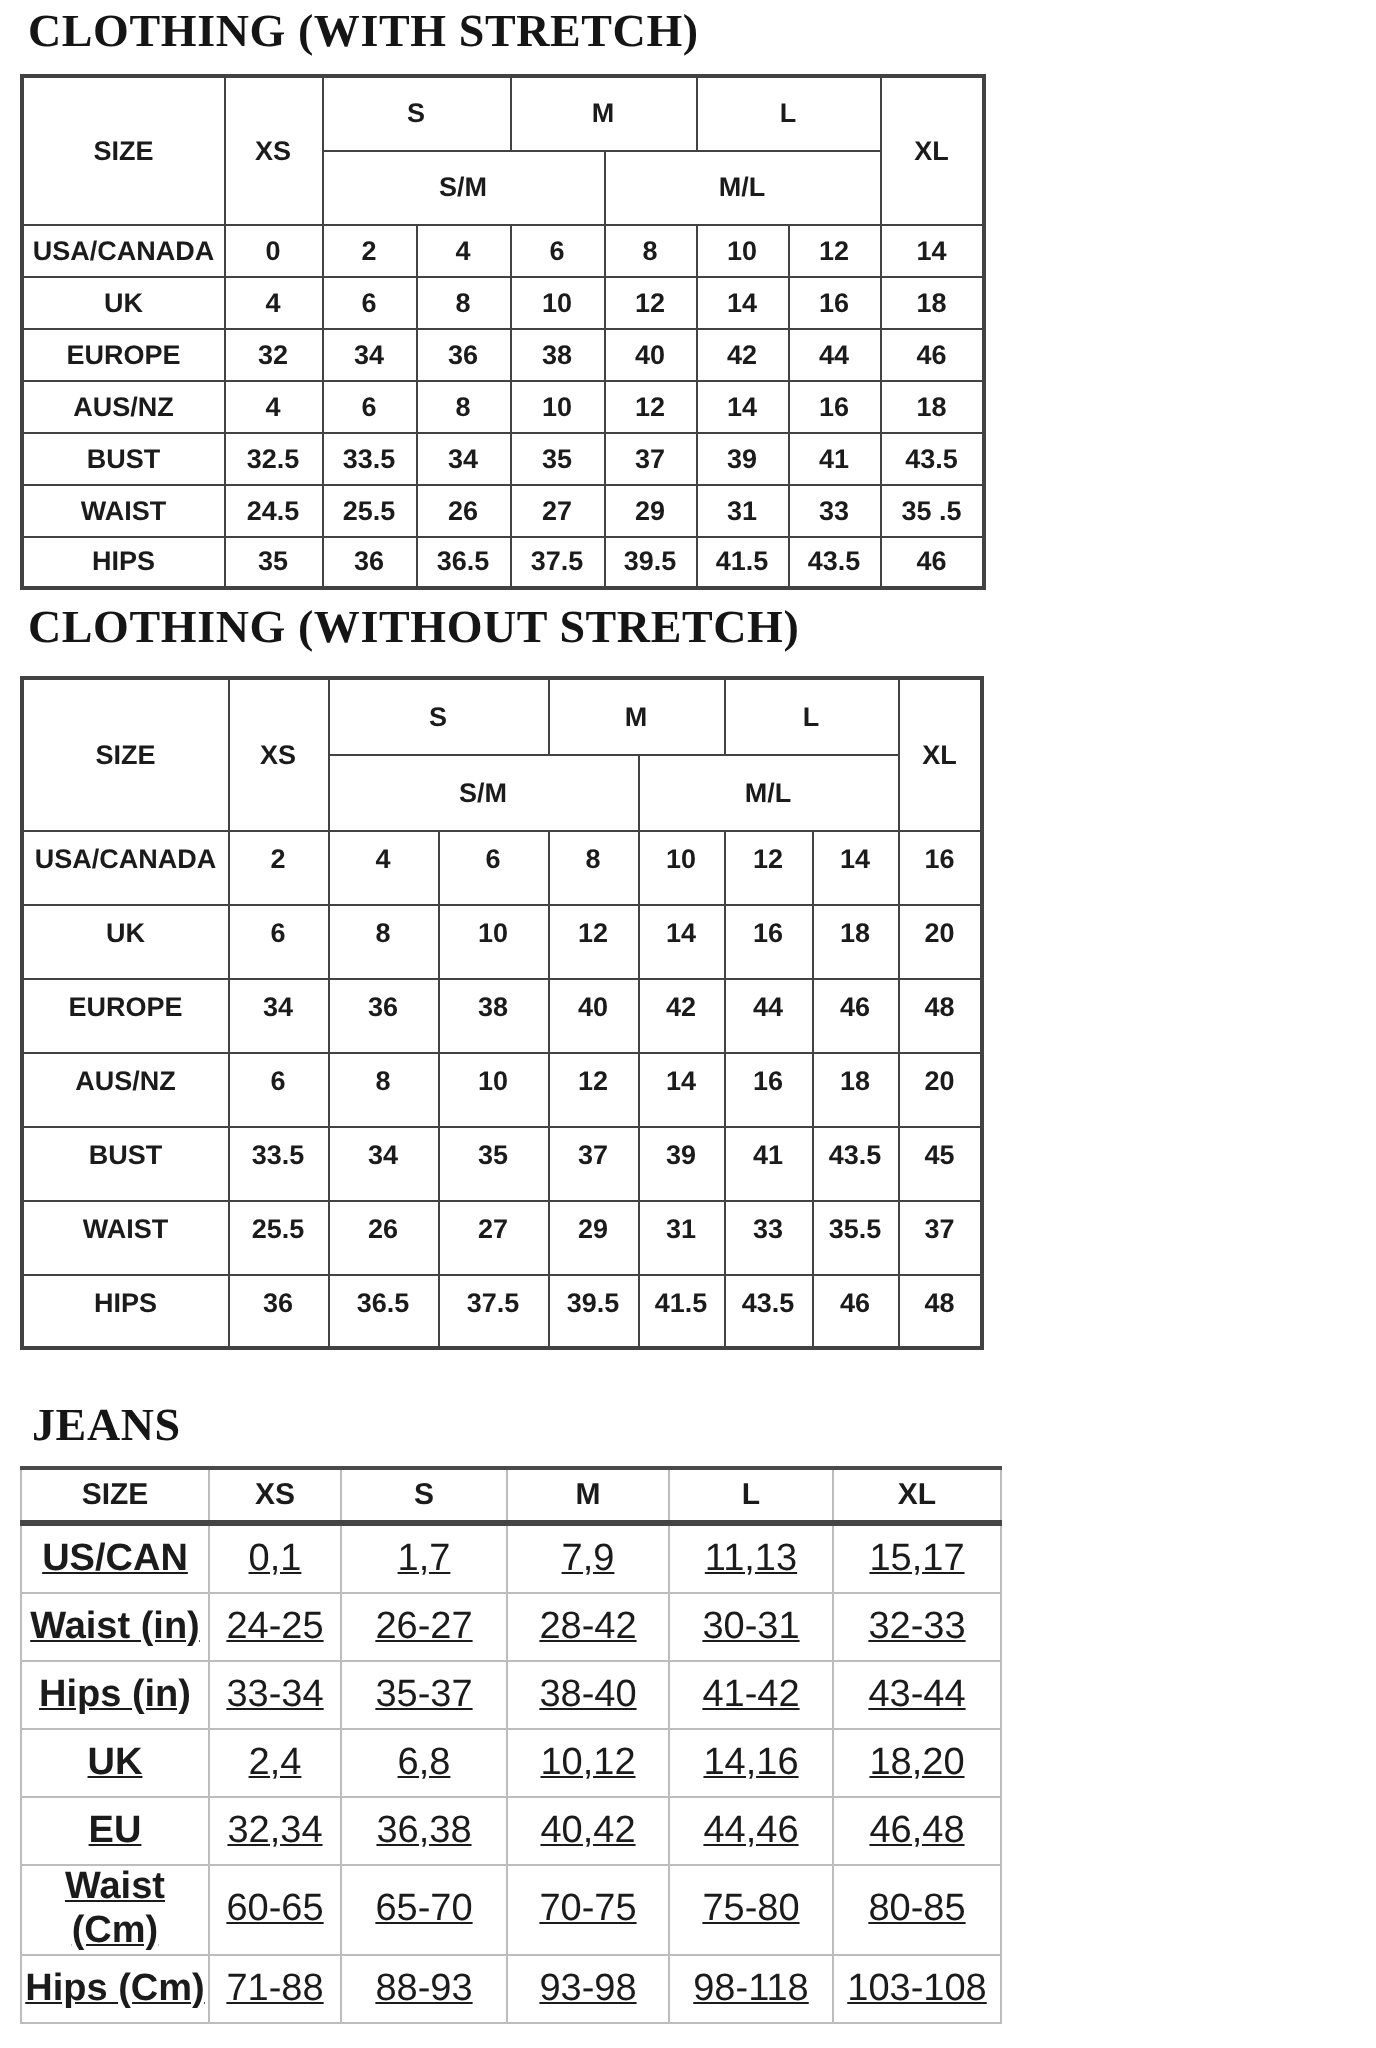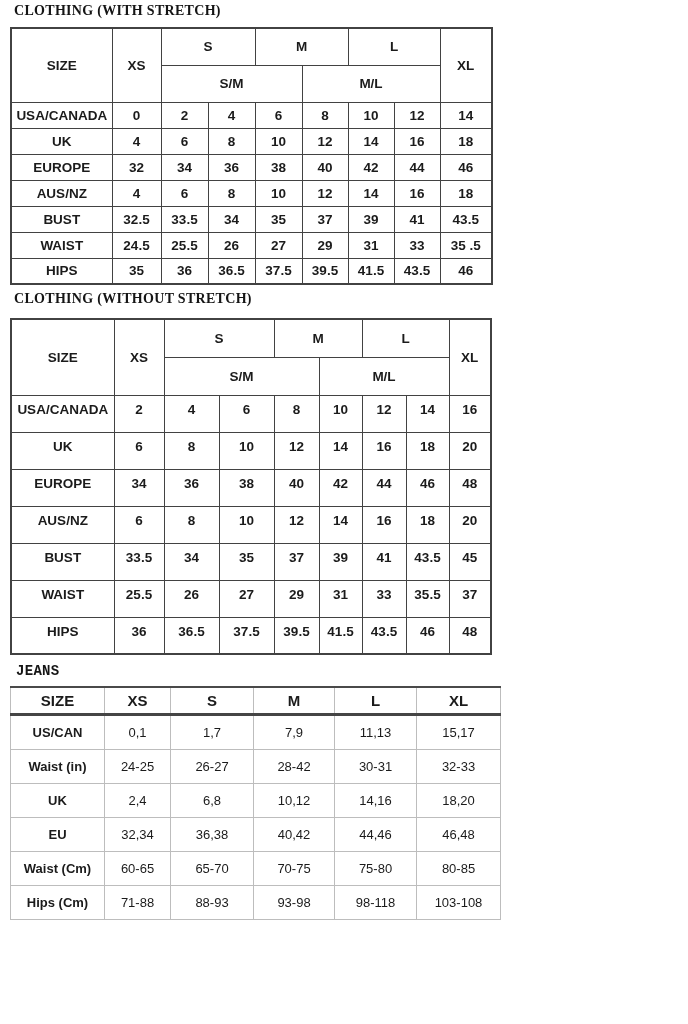--- a/index.html
+++ b/index.html
@@ -5,25 +5,25 @@
   html,body{margin:0;padding:0;background:#ffffff;}
   body{
     width:688px;height:1024px;overflow:hidden;
     font-family:"Liberation Sans", sans-serif;
     color:#1b1b1b;
     -webkit-font-smoothing:antialiased;
   }
   .page{padding:3px 0 0 10px;}
   .sec-title{
     font-family:"Liberation Serif", serif;
-    font-size:14px;font-weight:600;letter-spacing:.3px;
+    font-size:23px;font-weight:600;letter-spacing:.3px;
     color:#151515;margin:0 0 8px 4px;
   }
   .sec-title.t2{margin-top:6px;margin-bottom:11px;}
-  .sec-title.t3{margin-top:8px;margin-bottom:7px;margin-left:6px;font-family:Liberation Mono, monospace;}
+  .sec-title.t3{margin-top:25px;margin-bottom:7px;margin-left:6px;}
 
   table{border-collapse:collapse;table-layout:fixed;}
 
   
   .ctable{border:2px solid #424242;}
   .ctable th,.ctable td{
     border:1px solid #424242;
     text-align:center;vertical-align:middle;
     font-size:13.5px;font-weight:700;color:#1b1b1b;
     padding:0;overflow:hidden;
@@ -36,22 +36,22 @@
 
   
   .jtable{border:1px solid #bdbdbd;border-top:2px solid #4a4a4a;}
   .jtable th{
     border:1px solid #bdbdbd;border-bottom:3px solid #454545;
     font-size:15px;font-weight:700;height:25px;
     text-align:center;vertical-align:middle;padding:0;
   }
   .jtable td{
     border:1px solid #bdbdbd;
-    font-size:13px;height:33px;
-    text-align:center;vertical-align:middle;padding:0;overflow:hidden;
+    font-size:19px;height:33px;
+    text-align:center;vertical-align:middle;padding:0;overflow:hidden;text-decoration:underline;
   }
   .jtable td.rlabel{font-weight:700;}
   .jtable td.val{font-weight:400;}
 </style>
 </head>
 <body>
 
 <div class="page">
 
   <h2 class="sec-title">CLOTHING (WITH STRETCH)</h2>
@@ -304,20 +304,28 @@
       </tr>
       <tr>
         <td class="rlabel">Waist (in)</td>
         <td class="val">24-25</td>
         <td class="val">26-27</td>
         <td class="val">28-42</td>
         <td class="val">30-31</td>
         <td class="val">32-33</td>
       </tr>
       <tr>
+        <td class="rlabel">Hips (in)</td>
+        <td class="val">33-34</td>
+        <td class="val">35-37</td>
+        <td class="val">38-40</td>
+        <td class="val">41-42</td>
+        <td class="val">43-44</td>
+      </tr>
+      <tr>
         <td class="rlabel">UK</td>
         <td class="val">2,4</td>
         <td class="val">6,8</td>
         <td class="val">10,12</td>
         <td class="val">14,16</td>
         <td class="val">18,20</td>
       </tr>
       <tr>
         <td class="rlabel">EU</td>
         <td class="val">32,34</td>

